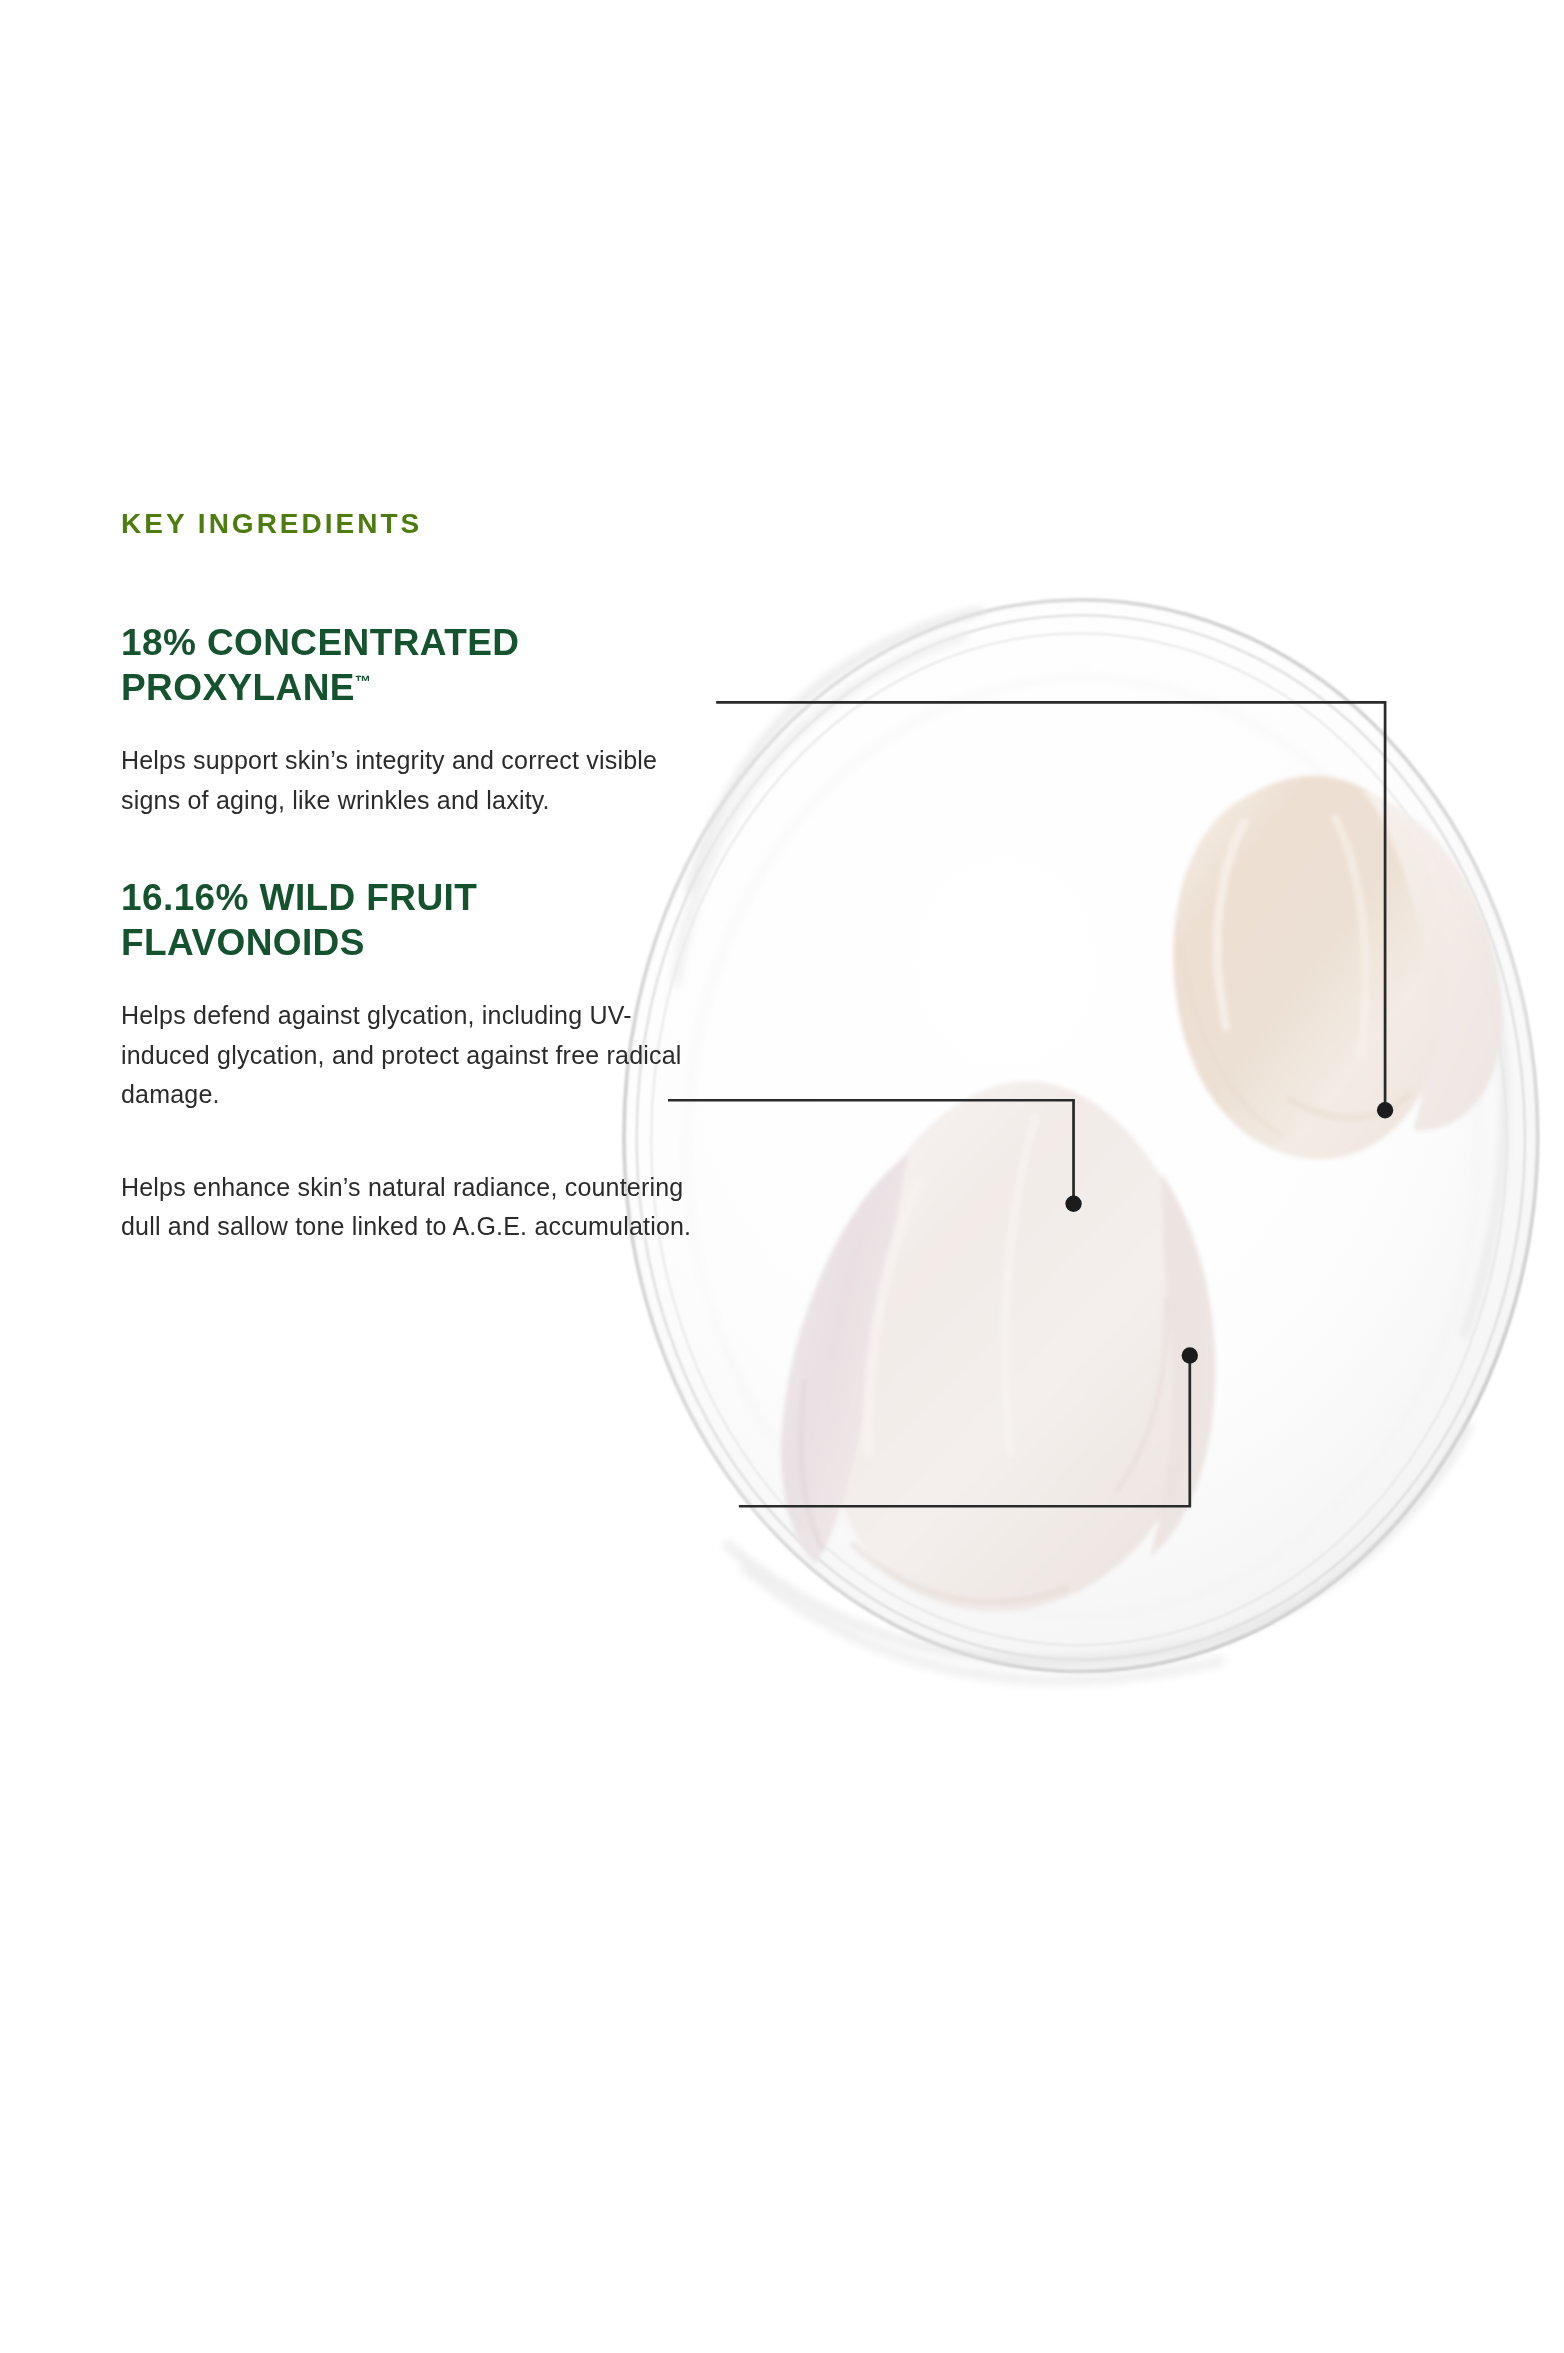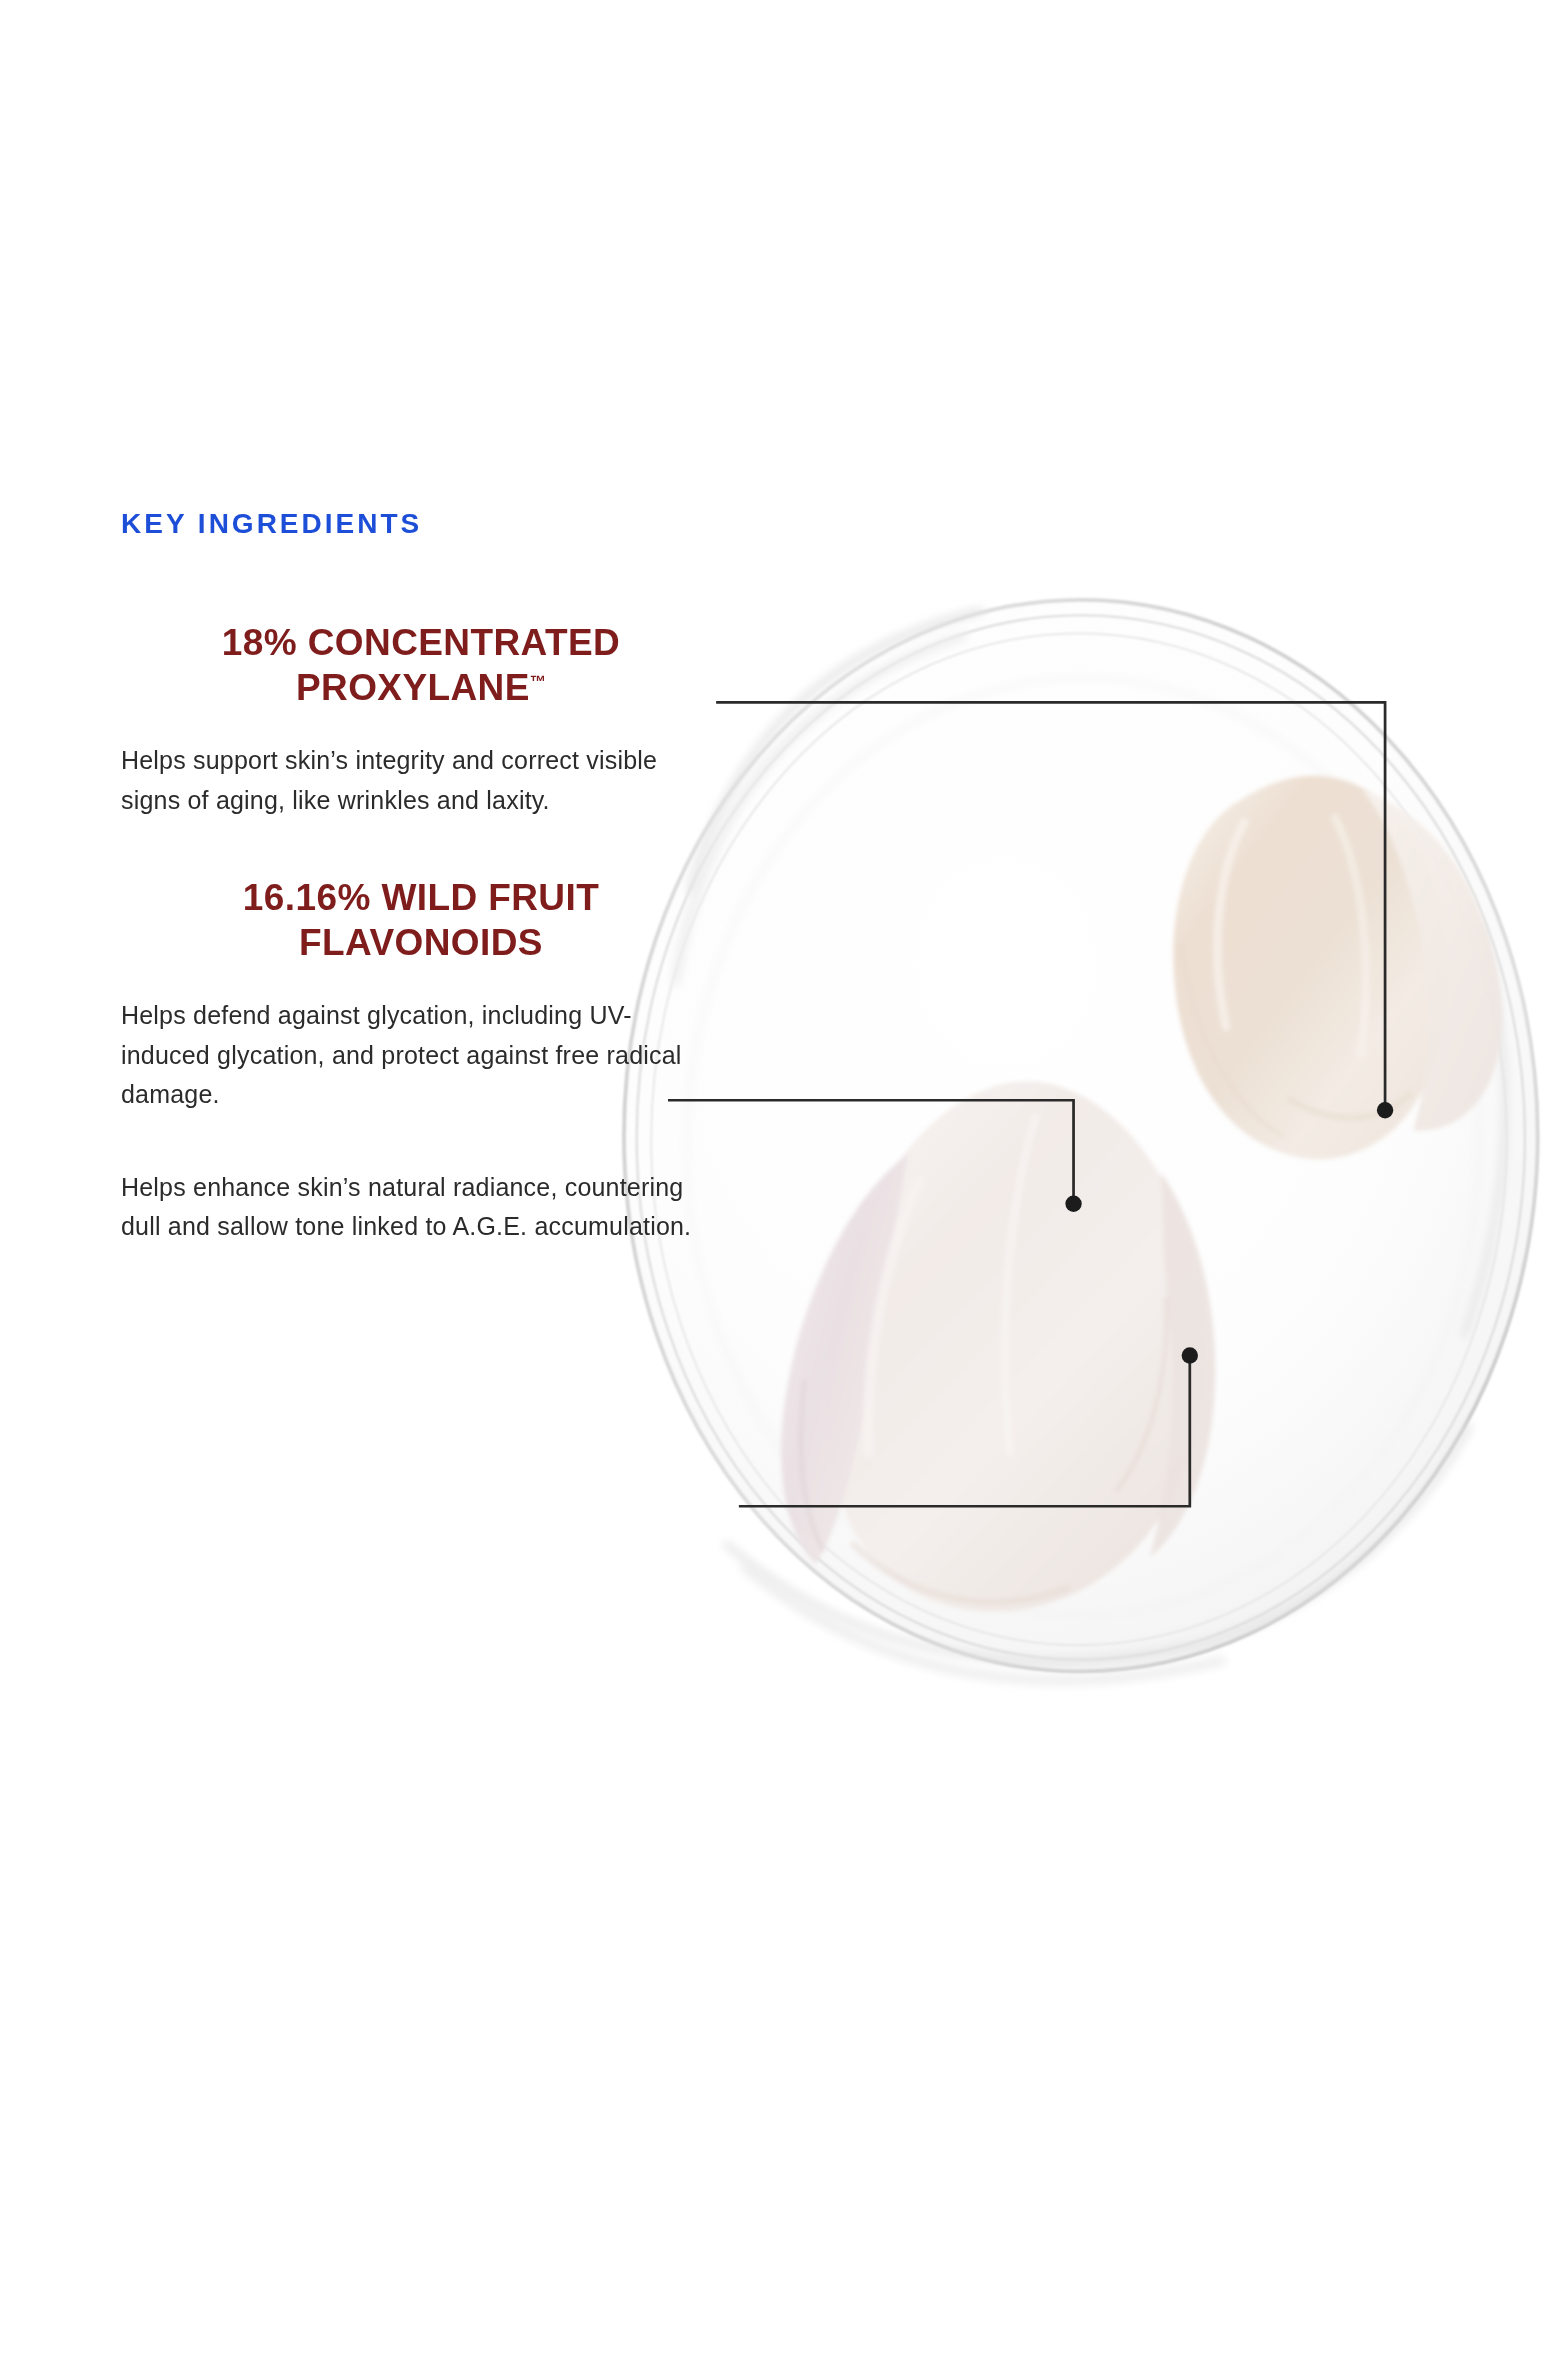--- a/index.html
+++ b/index.html
@@ -36,40 +36,39 @@
     left: 121px;
     top: 509px;
     width: 654px;
     z-index: 5;
   }
 
   #section-heading {
     font-size: 28px;
     font-weight: bold;
     letter-spacing: 3px;
-    color: #1d4ed8;
+    color: #4d7c0f;
     line-height: 1.1;
     margin: 0 0 80px 0;
     white-space: nowrap;
   }
 
   .ingredient-block {
     margin-bottom: 56px;
   }
   .ingredient-block:last-child { margin-bottom: 0; }
 
   .ingredient-title {
     font-size: 37px;
     font-weight: bold;
     letter-spacing: 0.4px;
-    color: #7f1d1d;
+    color: #14532d;
     line-height: 1.22;
     margin: 0 0 31px 0;
     max-width: 600px;
-    text-align: center;
   }
   .ingredient-title .tm {
     font-size: 0.44em;
     vertical-align: super;
     letter-spacing: 0;
     font-weight: bold;
   }
 
   .ingredient-desc {
     font-size: 25px;

